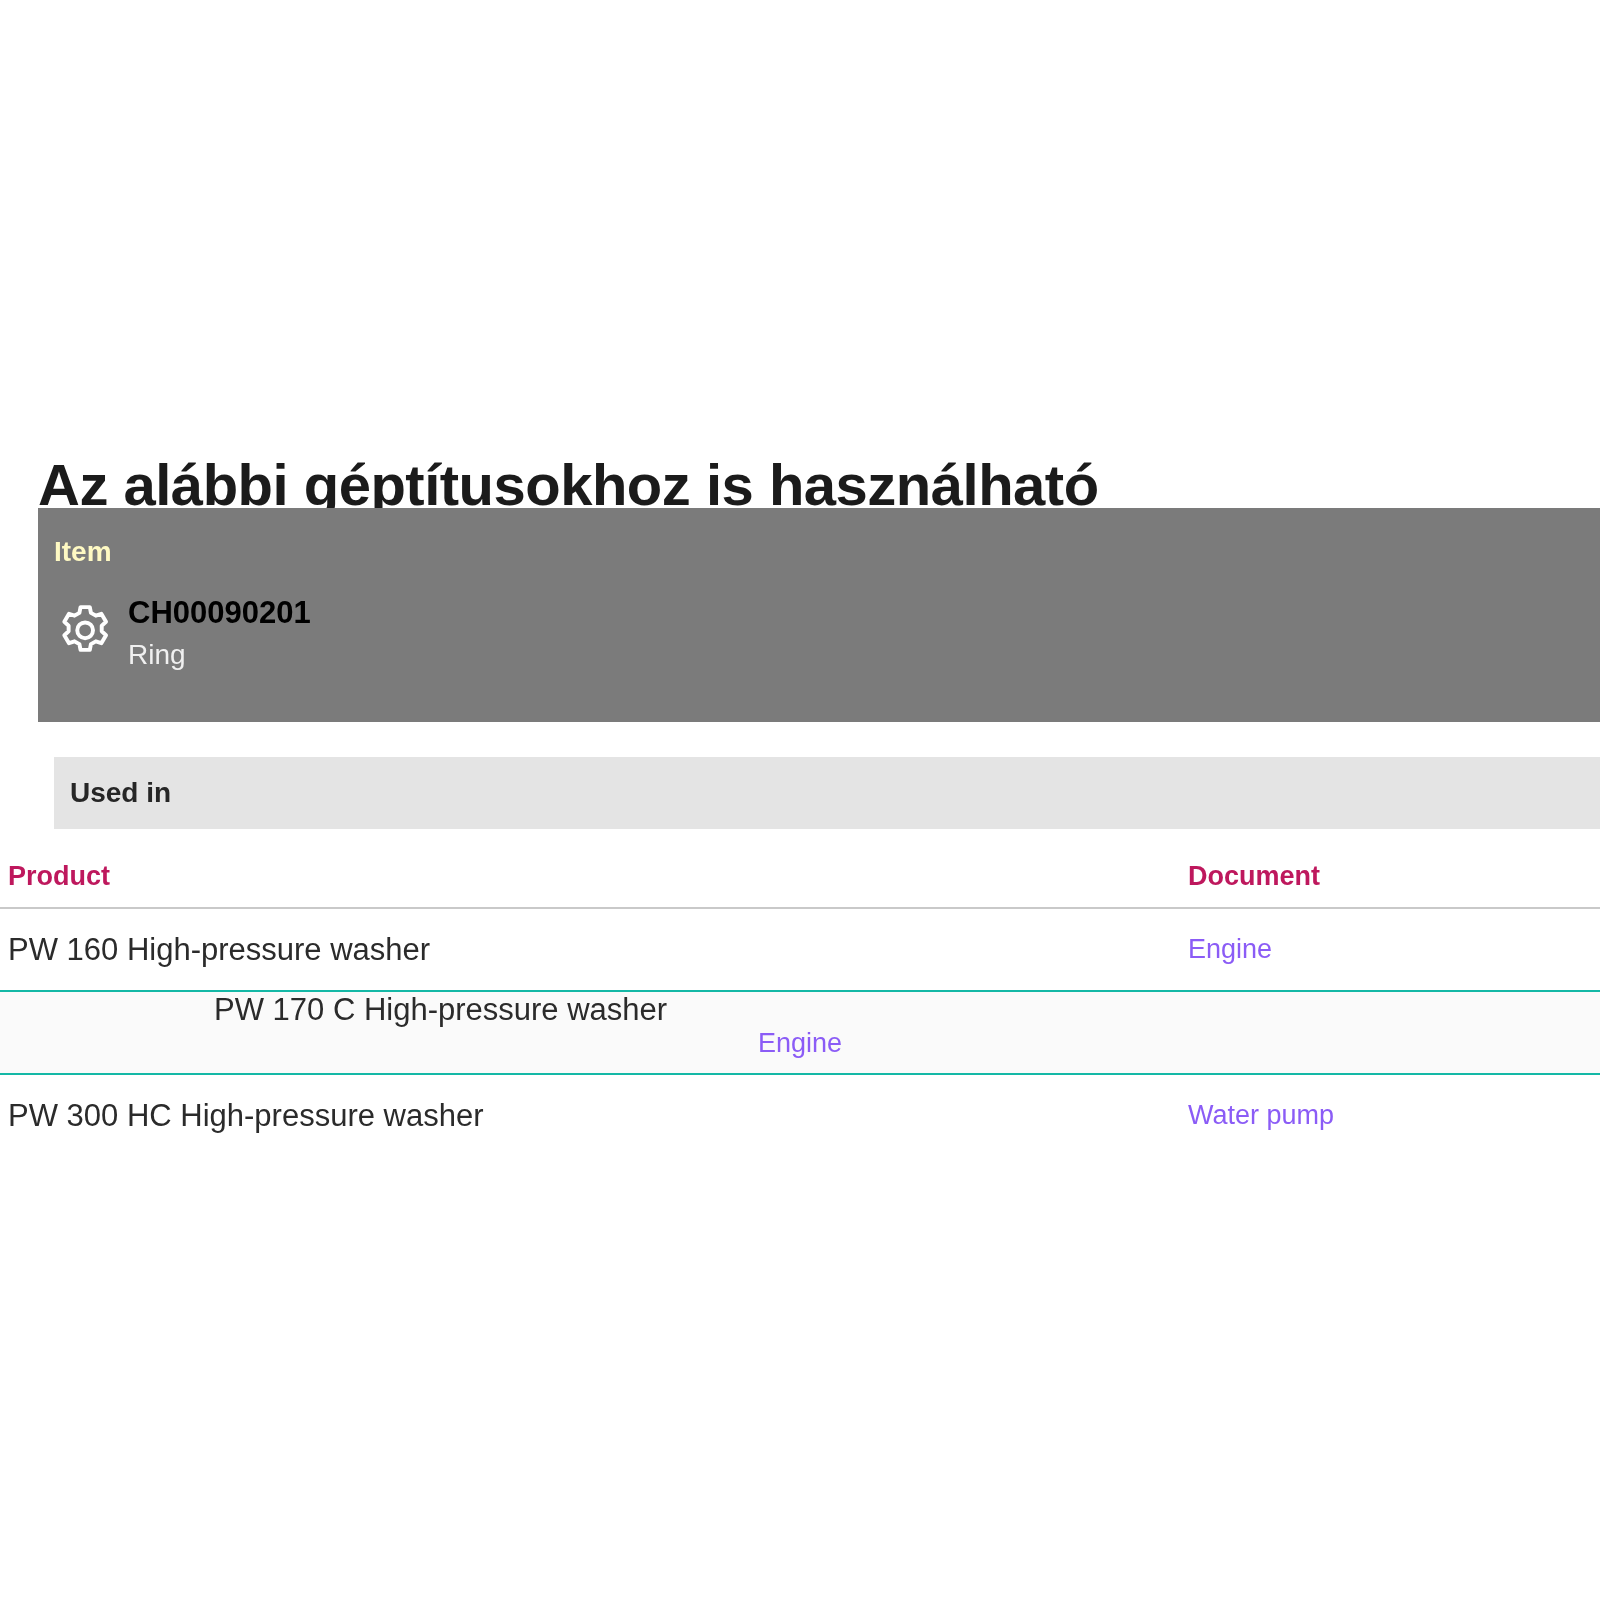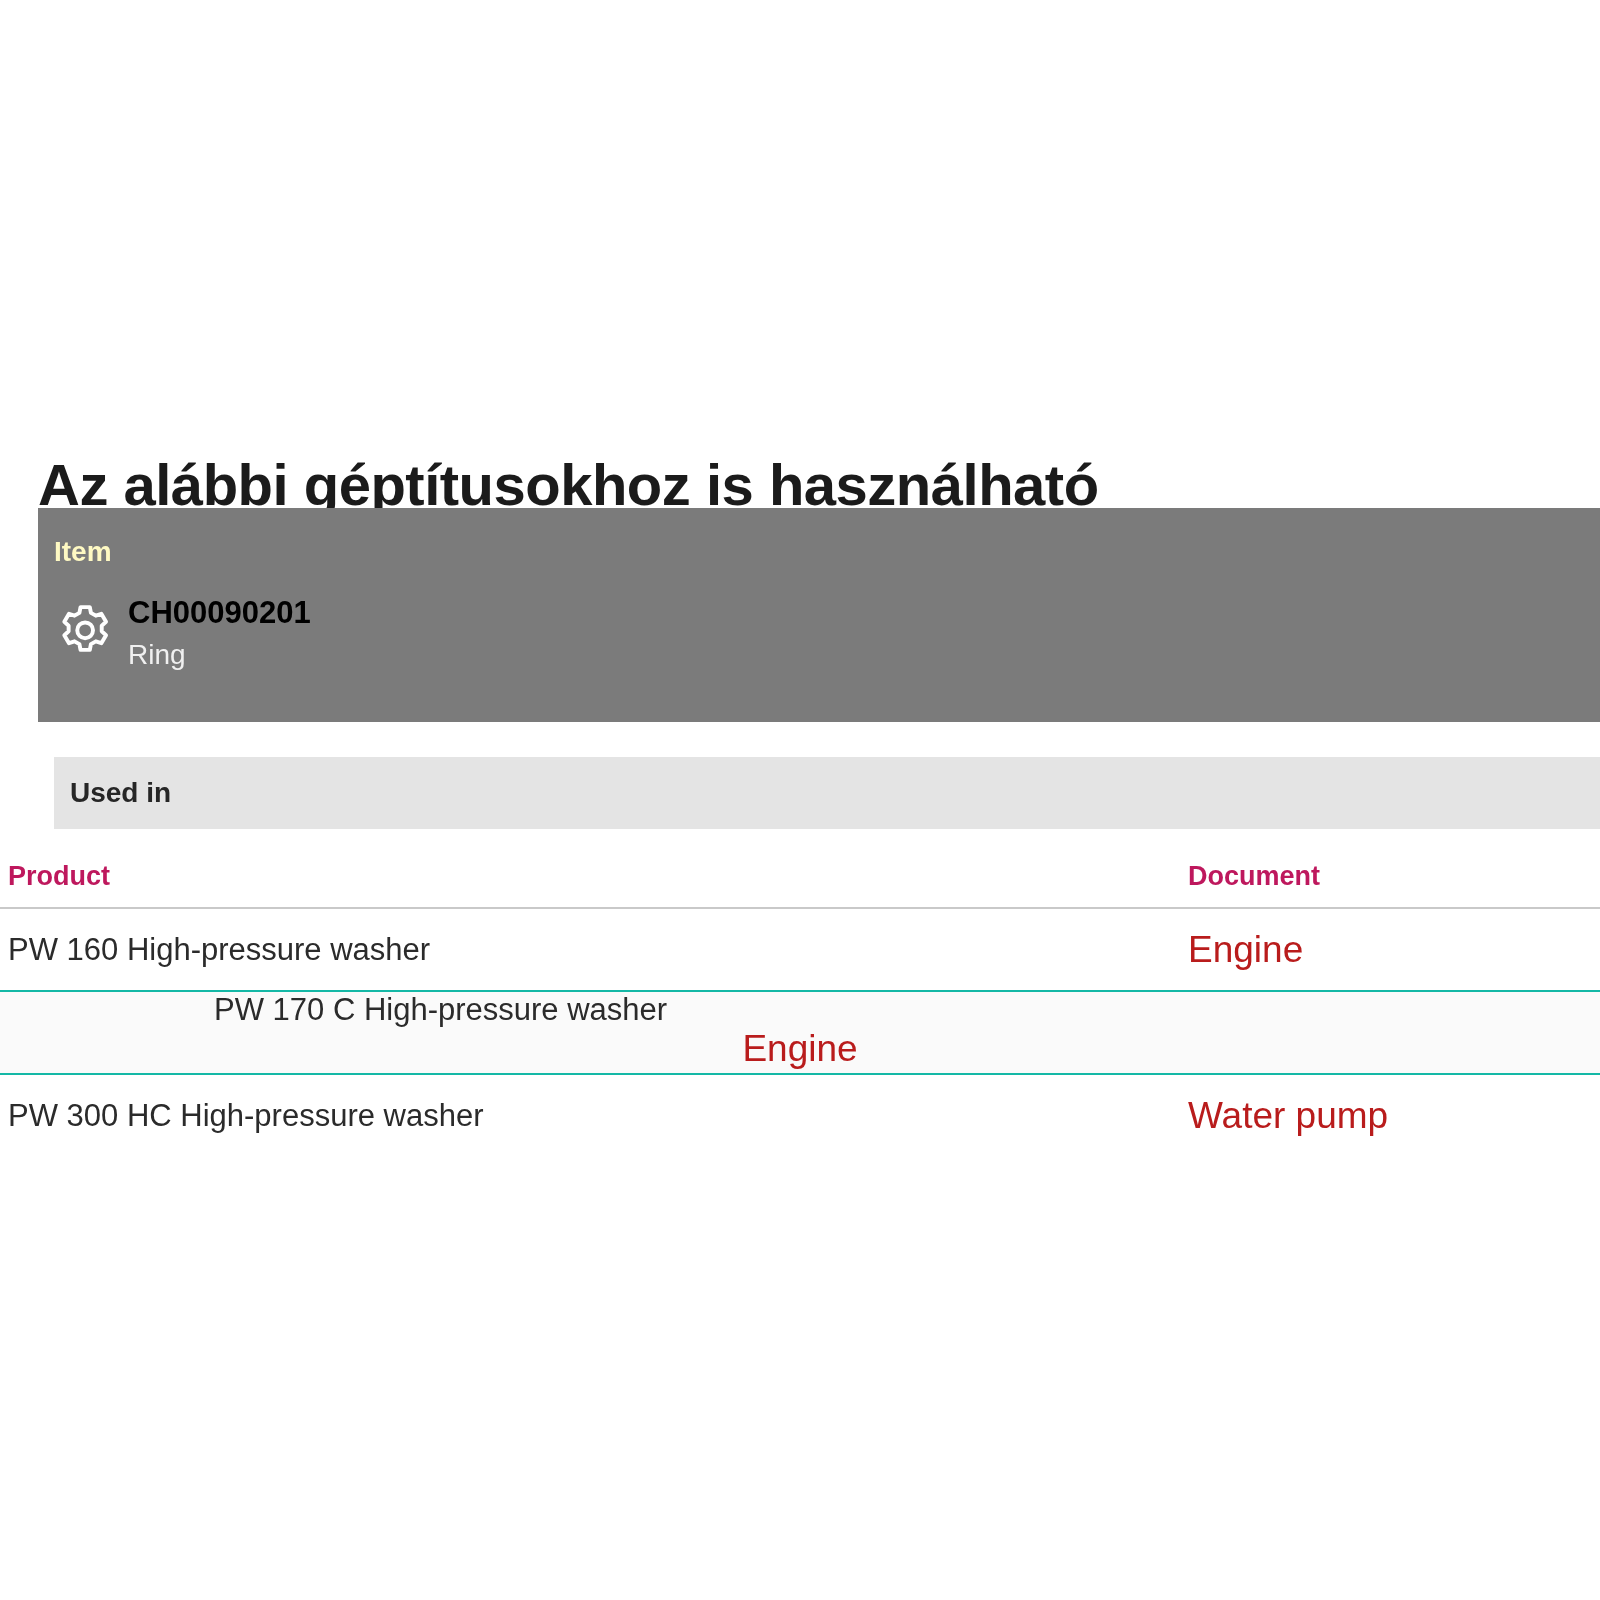--- a/index.html
+++ b/index.html
@@ -130,22 +130,22 @@
   }
   .c-product {
     width: 1188px;
     padding-left: 8px;
     box-sizing: border-box;
     font-size: 31px;
     color: #2b2b2b;
   }
   .c-document {
     flex: 1;
-    font-size: 37px;
-    color: #b91c1c;
+    font-size: 27px;
+    color: #8b5cf6;
   }
   .t-row.header .c-product,
   .t-row.header .c-document {
     font-weight: bold;
     font-size: 27px;
     color: #be185d;
   }
 </style>
 </head>
 <body>

